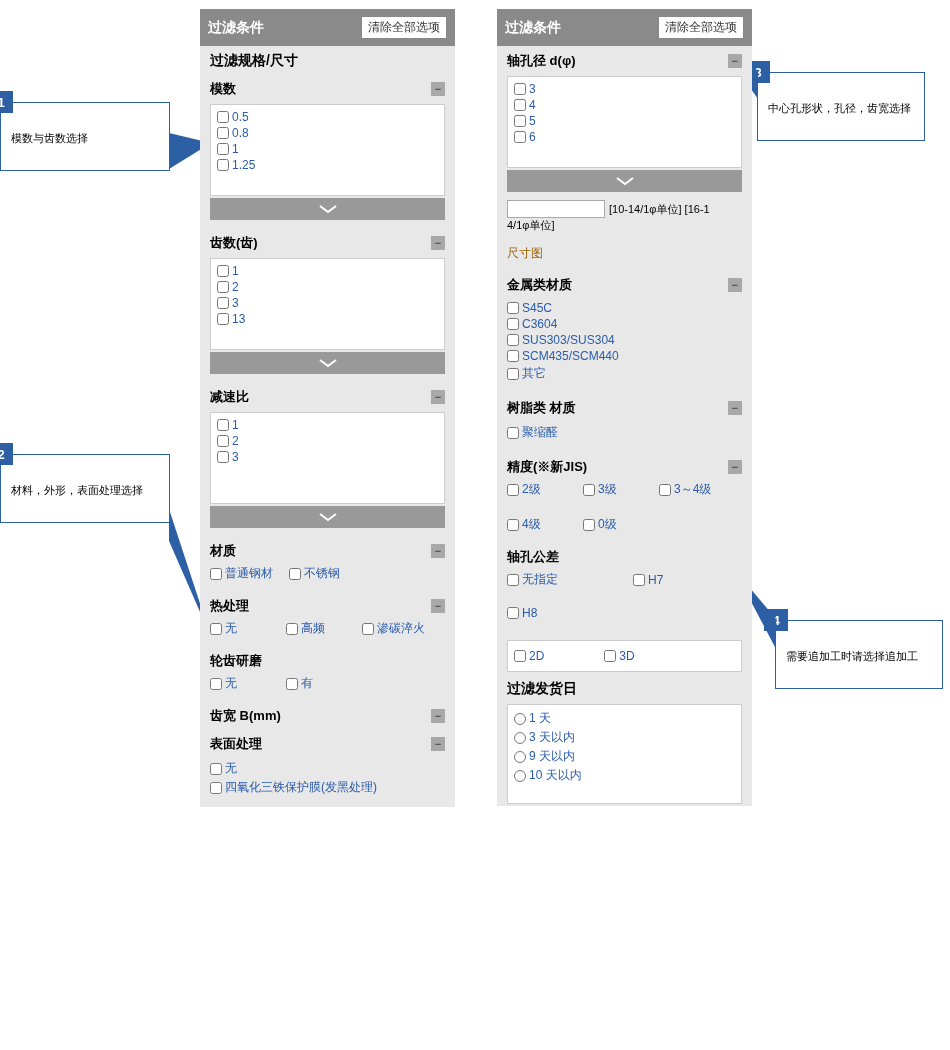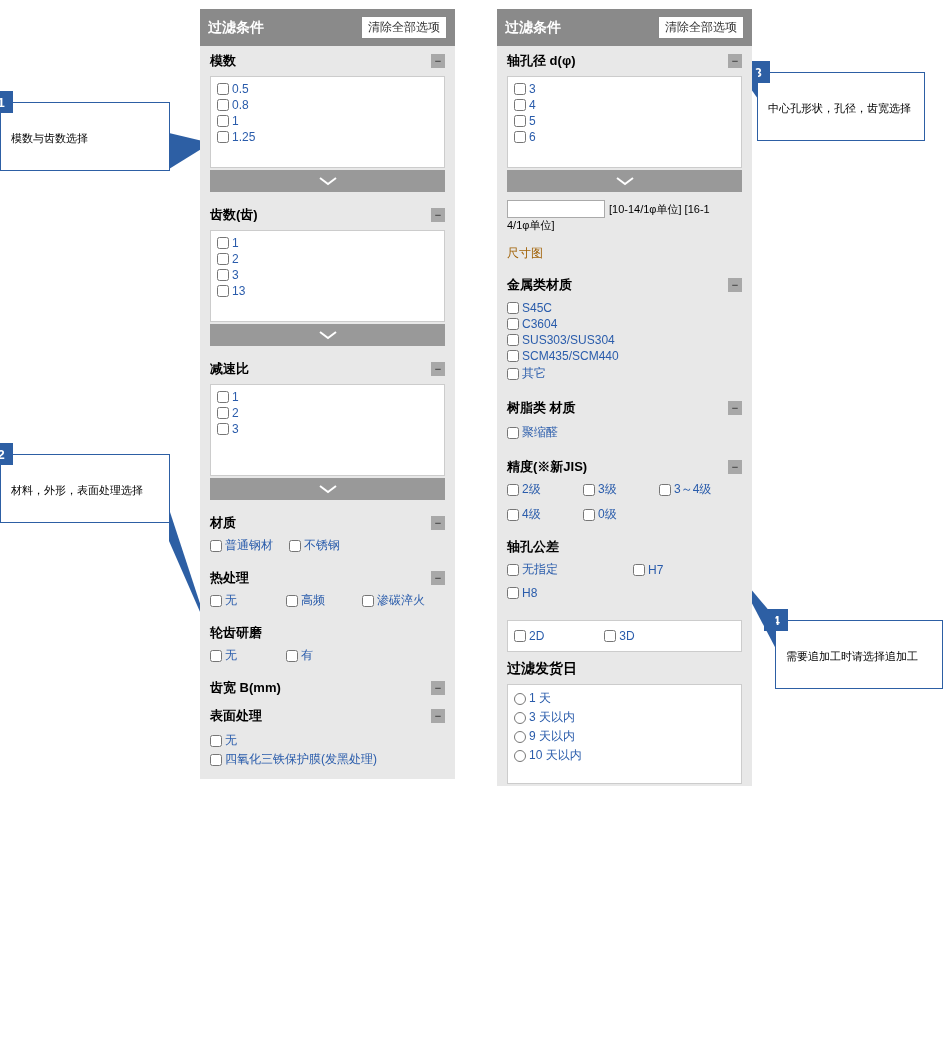--- a/index.html
+++ b/index.html
@@ -19,21 +19,21 @@
   .scrollbox { margin: 2px 10px; height: 92px; background: #fff; border: 1px solid #ccc; overflow-y: scroll; padding: 4px 6px; }
   .scrollbox-tall { height: 100px; }
   .scrollbox .opt, .flat-box .opt, .inline-opts .opt { color: #2a5cab; font-size: 12px; padding: 1px 0; display: flex; align-items: center; gap: 3px; }
   .scrollbox input[type=checkbox], .flat-box input[type=checkbox], .inline-opts input[type=checkbox] { width: 12px; height: 12px; margin: 0; }
   .scrollbox input[type=radio] { width: 12px; height: 12px; margin: 0; }
 
   .expand-bar { background: #999; height: 22px; margin: 0 10px 8px; display: flex; align-items: center; justify-content: center; cursor: pointer; }
   .expand-bar svg { width: 20px; height: 10px; }
 
   .flat-box { margin: 0 10px 8px; padding: 2px 0; }
-  .inline-opts { margin: 0 10px 8px; display: flex; flex-wrap: wrap; gap: 6px 16px; }
+  .inline-opts { margin: 0 10px 8px; display: flex; flex-wrap: wrap; gap: 16px 16px; }
   .inline-opts .opt { width: auto; min-width: 60px; }
 
   .textinput { margin: 2px 10px 0; display: flex; align-items: center; gap: 4px; flex-wrap: wrap;}
   .textinput input[type=text] { width: 98px; height: 18px; border: 1px solid #aaa; font-size: 12px; padding: 0 2px;}
   .textinput-label { font-size: 11px;}
   .dimlink { margin: 12px 10px 8px; color: #a16207; font-size: 12px; display: block; cursor:pointer;}
 
   
   .callout { position: absolute; background: #fff; border: 1px solid #2d5fa4; width: 170px; font-size: 11px; }
   .callout .num { position: absolute; width: 24px; height: 22px; background: #2d5fa4; color: #fff; font-size: 13px; font-weight: bold; display: flex; align-items: center; justify-content: center; top: -12px; left: -12px; }
@@ -77,20 +77,21 @@
   <svg style="position:absolute;left:-42px;top:-52px" width="42" height="80">
       <polygon points="42,50 0,0 42,80" fill="#2d5fa4"></polygon>
     </svg>
 </div>
 
 <div class="panel panel-left">
   <div class="panel-header">
     <span>过滤条件</span>
     <button class="clear-btn">清除全部选项</button>
   </div>
+  <div class="section-title-major">过滤规格/尺寸</div>
 
   <div class="section-title">
     <span>模数</span>
     <span class="collapse-icon">−</span>
   </div>
   <div class="scrollbox">
     <div class="opt">
         <input type="checkbox" style="">
         <span>0.5</span>
       </div>

